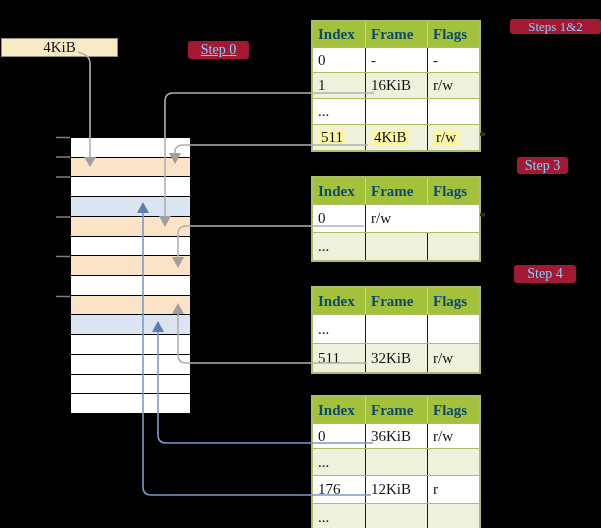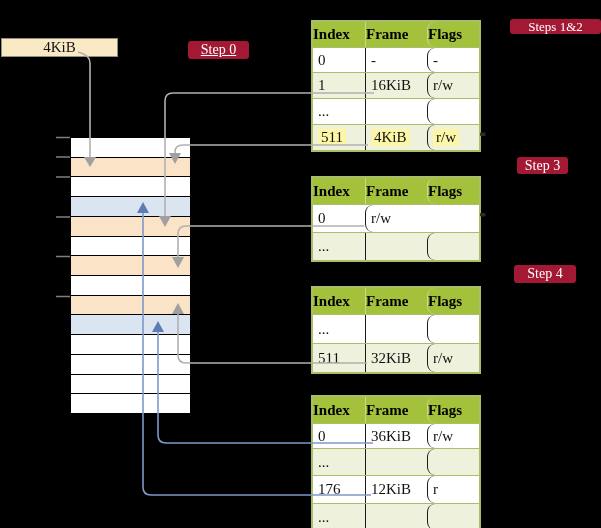--- a/index.html
+++ b/index.html
@@ -3,46 +3,46 @@
 <meta charset="utf-8">
 <style>
   html,body{margin:0;padding:0;background:#000;}
   #stage{position:relative;width:601px;height:528px;background:#000;overflow:hidden;
          font-family:"Liberation Serif","DejaVu Serif",serif;}
   
   .rootbox{position:absolute;left:1px;top:38px;width:117px;height:19px;background:#fae9c5;
            border:1px solid #90907f;box-sizing:border-box;display:flex;align-items:center;
            justify-content:center;font-size:15px;color:#111;}
   
-  .badge{position:absolute;background:#a31933;color:#ffffff;border-radius:3px;
+  .badge{position:absolute;background:#a31933;color:#7dd3fc;border-radius:3px;
          display:flex;align-items:center;justify-content:center;box-sizing:border-box;}
   #badge-step0{left:188px;top:41px;width:61px;height:18px;font-size:14px;text-decoration:underline;}
   #badge-steps12{left:510px;top:19px;width:91px;height:15px;font-size:13px;}
   #badge-step3{left:517px;top:157px;width:51px;height:17px;font-size:14px;}
   #badge-step4{left:514px;top:265px;width:62px;height:18px;font-size:14px;}
   
   .memcol{position:absolute;left:70px;top:137px;width:121px;height:277px;
           border:1px solid #000;box-sizing:border-box;display:flex;flex-direction:column;background:#fff;}
   .mrow{flex:1 1 0;}
   .mrow + .mrow{border-top:1px solid #000;}
   .fill-white{background:#ffffff;}
   .fill-peach{background:#fbe3c8;}
   .fill-blue{background:#dbe5f2;}
   
   .ptable{position:absolute;width:170px;border:2px solid #a9be69;box-sizing:border-box;background:#fff;}
   .thead{display:flex;background:#a4c13c;}
-  .hc{color:#000000;font-weight:bold;font-size:15px;display:flex;align-items:center;
-      box-sizing:border-box;}
+  .hc{color:#0c4a6e;font-weight:bold;font-size:15px;display:flex;align-items:center;
+      padding-left:5px;box-sizing:border-box;}
   .hc + .hc{border-left:1px solid #c9d98e;text-align:center;}
   .trow{display:flex;background:#fff;border-top:1px solid #a9be69;}
   .trow.shade{background:#eef2dc;}
   .c{font-size:15px;color:#111;display:flex;align-items:center;padding-left:5px;
      box-sizing:border-box;white-space:nowrap;}
   .c + .c{border-left:1px solid #1a1a1a;}
-  .ci{width:52px;} .cf{width:62px;} .cg{width:52px;border-radius:8px;}
+  .ci{width:52px;} .cf{width:62px;} .cg{width:52px;}
   .hl{background:#fcf6a6;padding:0 3px;}
   
   #overlay{position:absolute;left:0;top:0;width:601px;height:528px;pointer-events:none;z-index:5;}
 </style>
 </head>
 <body>
 
 <div id="stage">
 
   <div class="rootbox">

